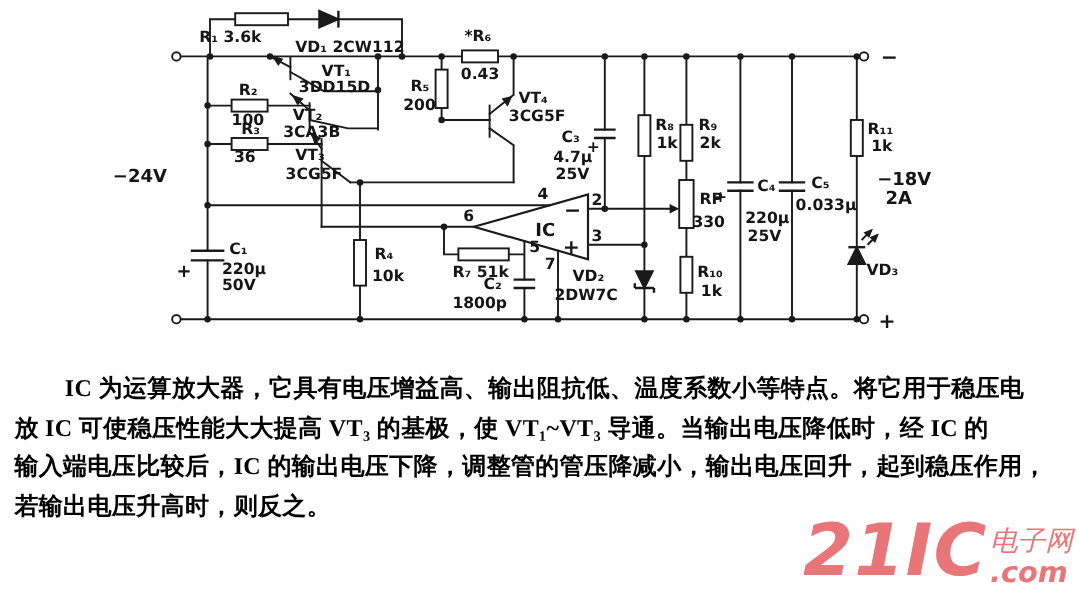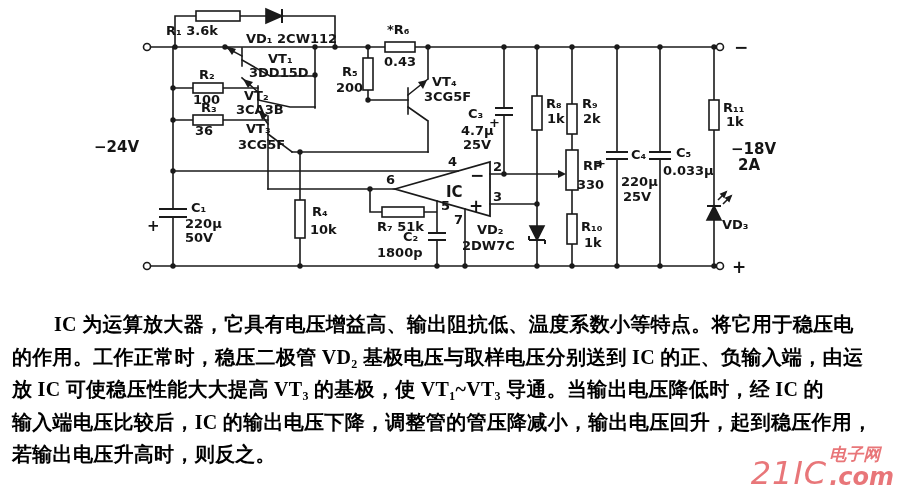--- a/index.html
+++ b/index.html
@@ -24,23 +24,23 @@
   .description .line{white-space:nowrap;}
   .description .indent{text-indent:42px;margin-top:10px;}
   .watermark{
     position:absolute;right:4px;bottom:8px;
     display:flex;align-items:flex-end;
     color:#e4595c;opacity:0.82;
     font-family:"DejaVu Sans",sans-serif;
     font-style:italic;line-height:1;
     pointer-events:none;
   }
-  .wm-brand{font-size:32px;font-weight:400;letter-spacing:1px;}
+  .wm-brand{font-size:60px;font-weight:700;letter-spacing:1px;}
   .wm-right{display:flex;flex-direction:column;align-items:flex-start;margin-left:2px;}
-  .wm-tag{font-size:17px;font-weight:700;margin-bottom:2px;}
+  .wm-tag{font-size:23px;font-weight:400;margin-bottom:2px;}
   .wm-domain{font-size:24px;font-weight:800;}
 </style>
 </head>
 <body>
 
 <svg class="schematic" width="898" height="298" viewBox="0 0 898 298">
 
   <g fill="none" stroke="#1a1a1a" stroke-width="1.6" stroke-linecap="square">
 
     <path d="M151 47 H716"></path>
@@ -252,21 +252,20 @@
   <text x="726" y="126">1k</text>
   <text class="md" x="731" y="154">−18V</text>
   <text class="md" x="738" y="170">2A</text>
   <text x="722" y="229">VD₃</text>
   <text class="lg" x="734" y="53">−</text>
   <text class="lg" x="732" y="273">+</text>
 </svg>
 
 <div class="description">
   <div class="line indent">IC 为运算放大器，它具有电压增益高、输出阻抗低、温度系数小等特点。将它用于稳压电</div>
-  <div class="line">的作用。工作正常时，稳压二极管 VD₂ 基极电压与取样电压分别送到 IC 的正、负输入端，由运</div>
   <div class="line">放 IC 可使稳压性能大大提高 VT₃ 的基极，使 VT₁~VT₃ 导通。当输出电压降低时，经 IC 的</div>
   <div class="line">输入端电压比较后，IC 的输出电压下降，调整管的管压降减小，输出电压回升，起到稳压作用，</div>
   <div class="line">若输出电压升高时，则反之。</div>
 </div>
 
 <div class="watermark">
   <span class="wm-brand">21IC</span>
   <span class="wm-right">
     <span class="wm-tag">电子网</span>
     <span class="wm-domain">.com</span>

